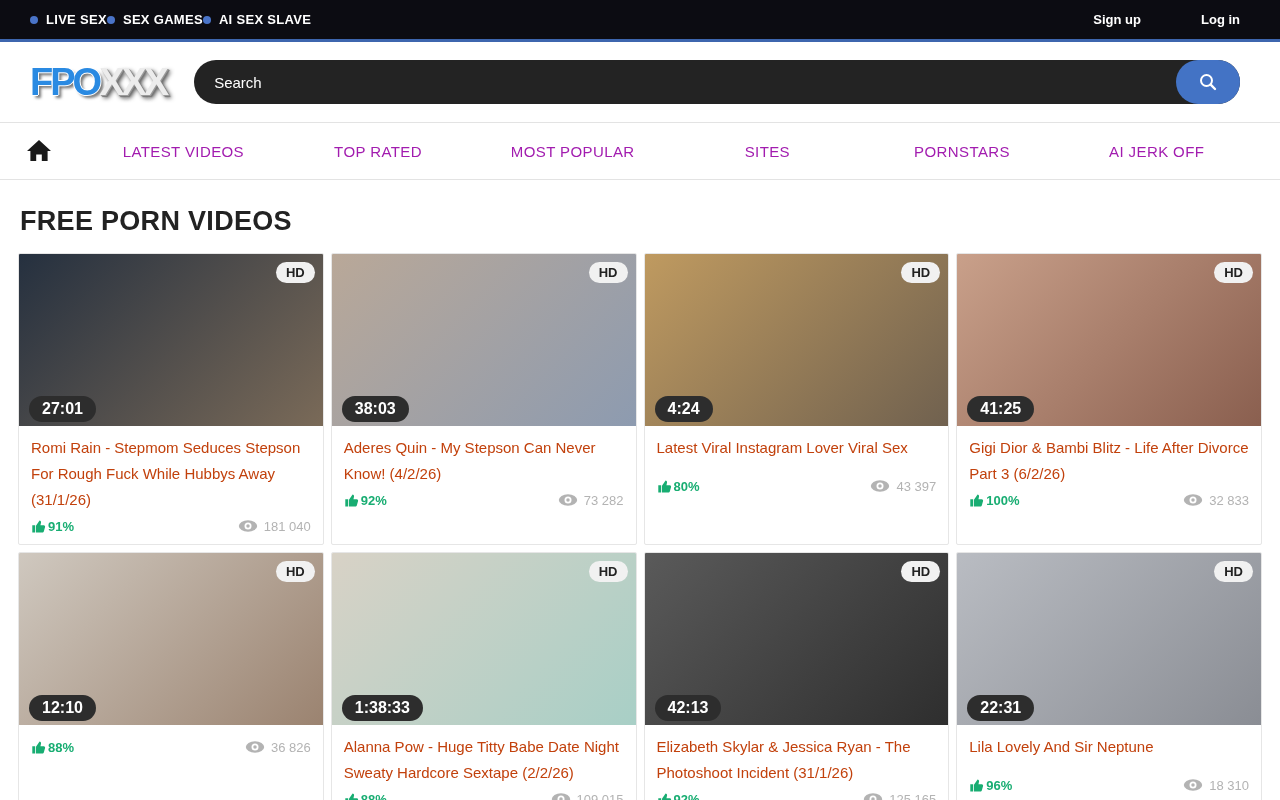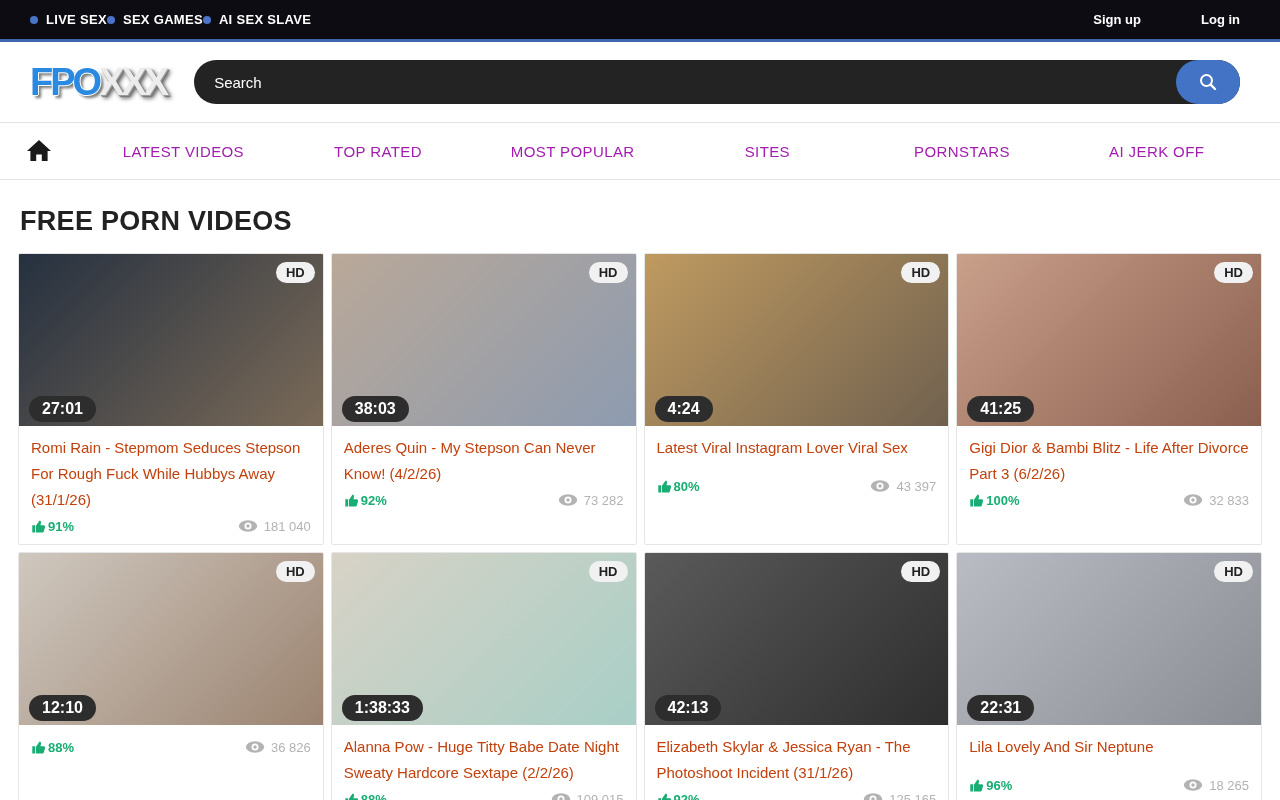--- a/index.html
+++ b/index.html
@@ -311,20 +311,20 @@
             <path fill="#18ad72" d="M1 9.2h3.6V18H1z M5.6 18h7.9c.95 0 1.75-.62 2-1.52l1.45-5.2c.3-1.1-.52-2.18-1.65-2.18h-4.1l.75-3.45C12.2 4.3 11.3 3 10.1 3L5.6 9.6 Z"></path>
           </svg>
           <span>96%</span>
         </span>
         <span class="views">
           <svg width="20" height="14" viewBox="0 0 24 16">
             <ellipse cx="12" cy="8" rx="11" ry="7" fill="#b3b3b3"></ellipse>
             <circle cx="12" cy="8" r="4.2" fill="#fff"></circle>
             <circle cx="12" cy="8" r="2.1" fill="#b3b3b3"></circle>
           </svg>
-          <span>18 265</span>
+          <span>18 310</span>
         </span>
       </div>
     </div>
   </div>
 </div>
 
 </div>
 
 </body></html>

